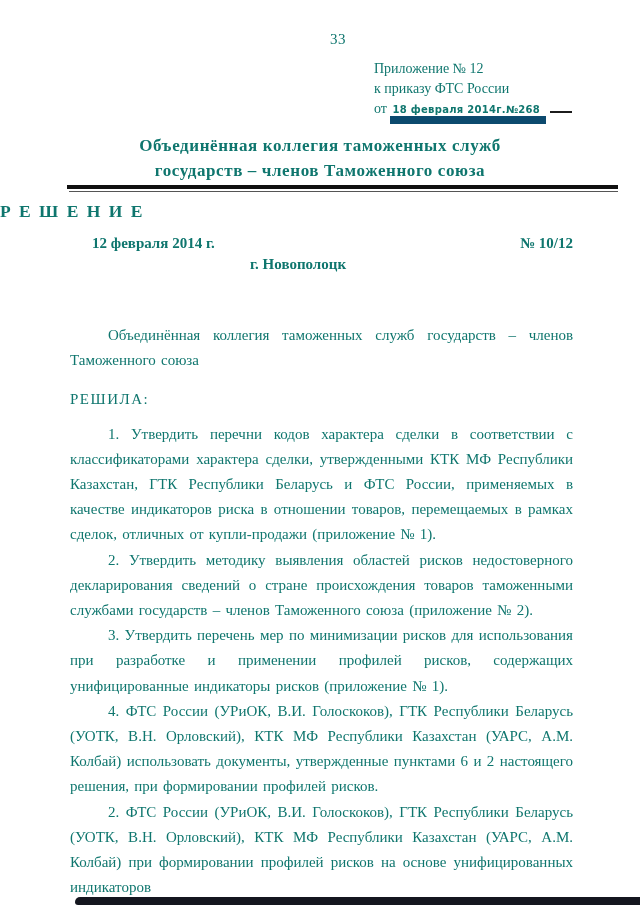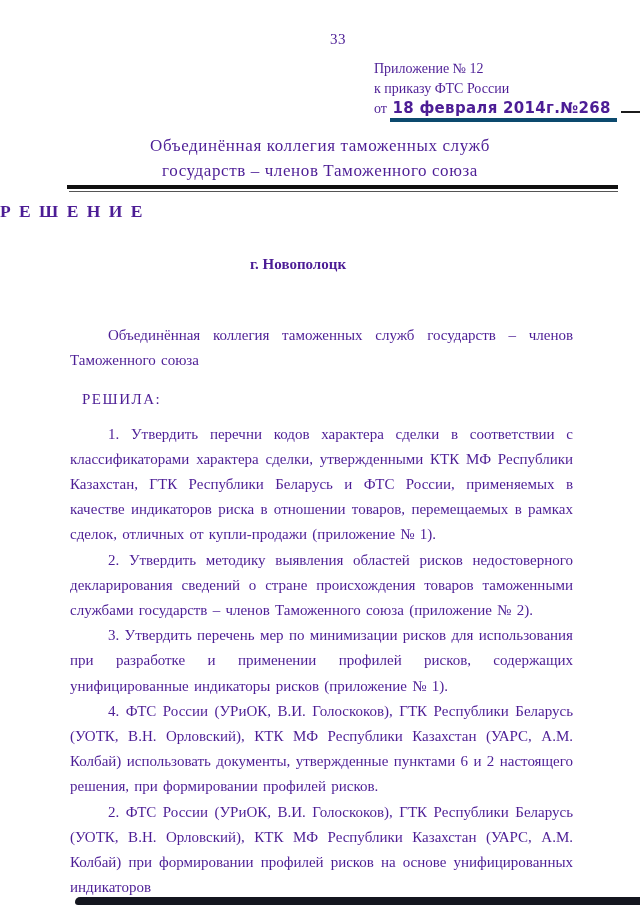--- a/index.html
+++ b/index.html
@@ -2,44 +2,44 @@
 <html lang="ru"><head>
 <meta charset="utf-8">
 <style>
   html,body{margin:0;padding:0;background:#ffffff;}
   .page{
     position:relative;
     width:640px;height:905px;
     background:#ffffff;
     overflow:hidden;
     font-family:"Liberation Serif","DejaVu Serif",serif;
-    color:#4c1d95;
+    color:#0f766e;
   }
   .page-number{
     position:absolute;top:31px;left:330px;
     font-size:15px;letter-spacing:.5px;
   }
   .appendix{
     position:absolute;top:59px;left:374px;
     font-size:14px;line-height:19.5px;
   }
   .appendix .line{white-space:nowrap;}
   .fill-value{
     font-family:"DejaVu Sans",sans-serif;
-    font-size:15px;font-weight:600;letter-spacing:.3px;
-    border-bottom:4px solid #0c4a6e;
+    font-size:10px;font-weight:600;letter-spacing:.3px;
+    border-bottom:8px solid #0c4a6e;
     padding:0 6px 1px 2px;
   }
   .fill-ext{
     display:inline-block;width:22px;height:13px;
     border-bottom:2px solid #1c1c1c;margin-left:4px;
   }
   .org-title{
     position:absolute;top:133px;left:0;width:640px;
-    text-align:center;font-weight:normal;
+    text-align:center;font-weight:bold;
     font-size:17px;line-height:25px;letter-spacing:.6px;
     white-space:pre-line;
   }
   .header-rule{
     position:absolute;top:185px;left:67px;width:551px;height:4px;
     background:#101010;
   }
   .header-rule::after{
     content:"";position:absolute;top:6px;left:2px;right:0;height:1px;
     background:#555;
@@ -64,21 +64,21 @@
     text-align:center;font-weight:bold;
     font-size:13px;line-height:15.5px;white-space:pre-line;
   }
   .doc-body{
     position:absolute;top:323px;left:70px;width:503px;
     font-size:15px;line-height:25.2px;
     text-align:justify;word-spacing:1.5px;
   }
   .doc-body p{margin:0;text-indent:38px;}
   .doc-body p.resolved{
-    margin:14px 0 9px 12px;text-indent:0;
+    margin:14px 0 9px 0;text-indent:0;
     letter-spacing:1.5px;text-align:left;
   }
   .bottom-bar{
     position:absolute;left:75px;right:0;bottom:0;height:8px;
     background:#14161f;border-radius:5px 0 0 3px;
   }
 </style>
 </head>
 <body>
 
@@ -92,20 +92,24 @@
     <div class="line"><span>от</span> <span class="fill-value">18 февраля 2014г.№268</span><span class="fill-ext"></span></div>
   </div>
 
   <div class="org-title">Объединённая коллегия таможенных служб
 государств – членов Таможенного союза</div>
 
   <div class="header-rule"></div>
 
   <div class="decision-heading">Р Е Ш Е Н И Е</div>
 
+  <div class="meta-row">
+    <span class="doc-date">12 февраля 2014 г.</span>
+    <span class="doc-number">№ 10/12</span>
+  </div>
 
   <div class="city">г. Новополоцк</div>
 
 
   <div class="doc-body">
     <p>Объединённая коллегия таможенных служб государств – членов Таможенного союза</p>
     <p class="resolved">РЕШИЛА:</p>
     <p>1. Утвердить перечни кодов характера сделки в соответствии с классификаторами характера сделки, утвержденными КТК МФ Республики Казахстан, ГТК Республики Беларусь и ФТС России, применяемых в качестве индикаторов риска в отношении товаров, перемещаемых в рамках сделок, отличных от купли-продажи (приложение № 1).</p>
     <p>2. Утвердить методику выявления областей рисков недостоверного декларирования сведений о стране происхождения товаров таможенными службами государств – членов Таможенного союза (приложение № 2).</p>
     <p>3. Утвердить перечень мер по минимизации рисков для использования при разработке и применении профилей рисков, содержащих унифицированные индикаторы рисков (приложение № 1).</p>

